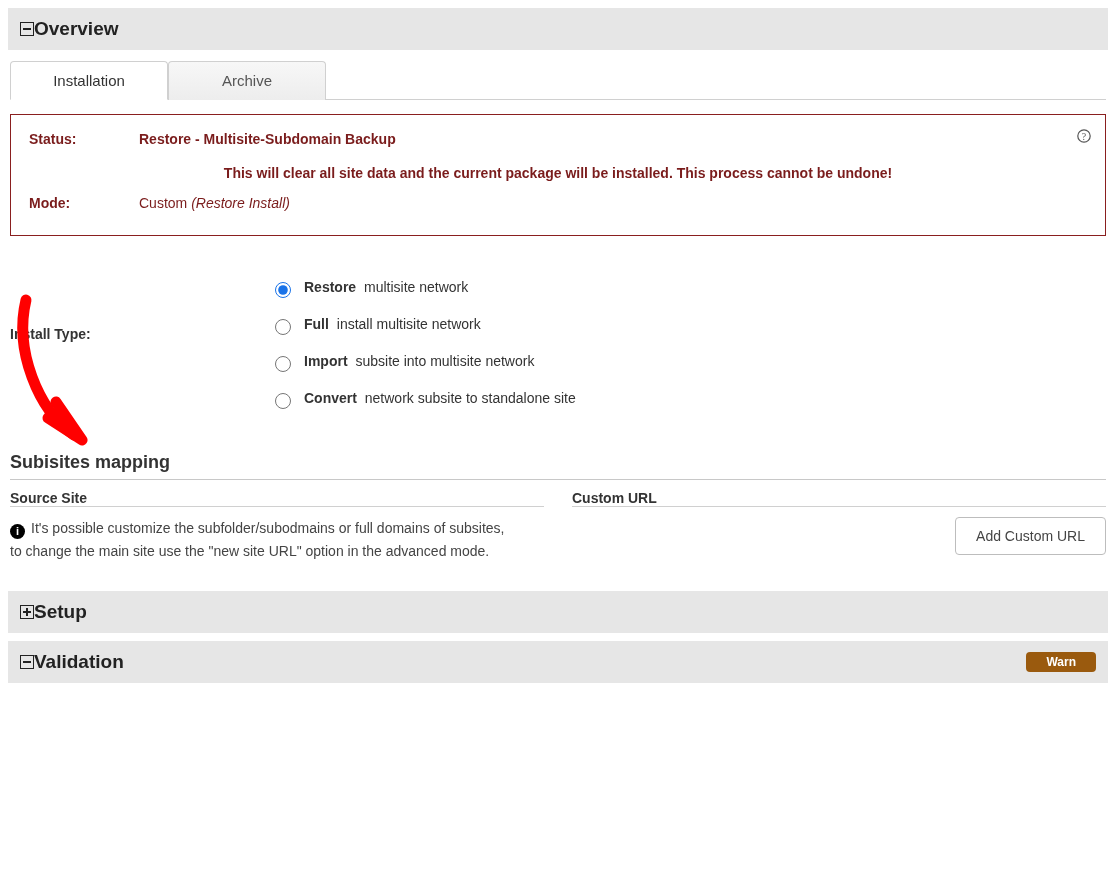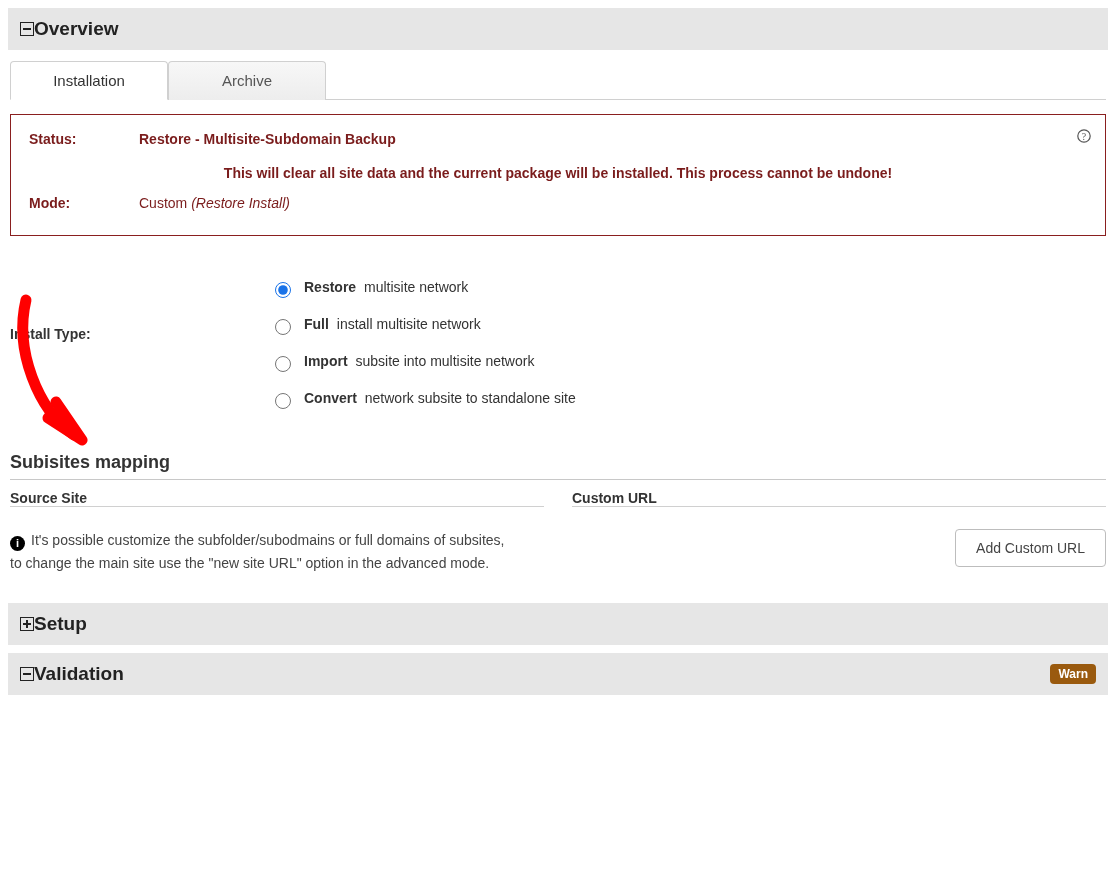--- a/index.html
+++ b/index.html
@@ -30,21 +30,21 @@
     font-weight: bold;
     font-size: 19px;
     color: #222;
   }
   .panel-header .badge {
     margin-left: auto;
     background: #9a5a0e;
     color: #fff;
     font-weight: bold;
     font-size: 12px;
-    padding: 3px 8px;
+    padding: 3px 20px;
     border-radius: 4px;
   }
 
   .panel-body {
     background: #fff;
     padding: 10px 2px 20px 2px;
   }
 
   
   .tabs {
@@ -152,21 +152,21 @@
   }
   .col {
     flex: 1;
     font-weight: bold;
     color: #333;
     border-bottom: 1px solid #d0d0d0;
   }
   .hint-row {
     display: flex;
     align-items: flex-start;
-    margin-top: 22px;
+    margin-top: 10px;
     justify-content: space-between;
   }
   .hint {
     color: #444;
     line-height: 1.65;
   }
   .hint .info-icon {
     display: inline-flex;
     width: 15px; height: 15px;
     background: #000; color: #fff;

